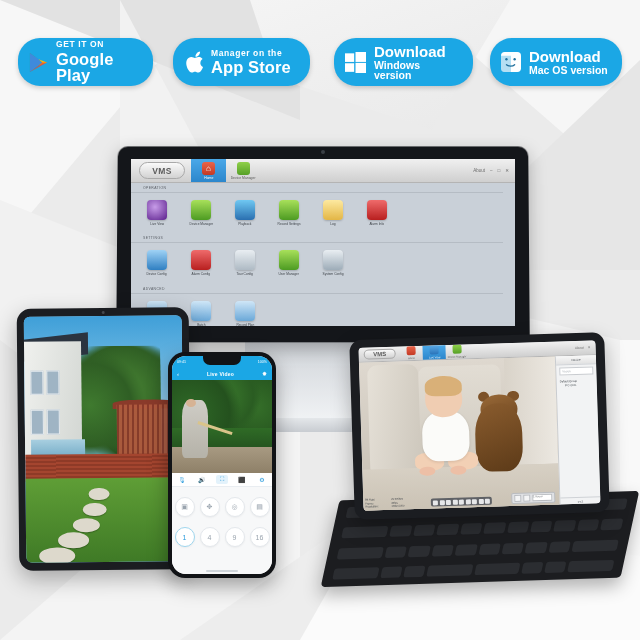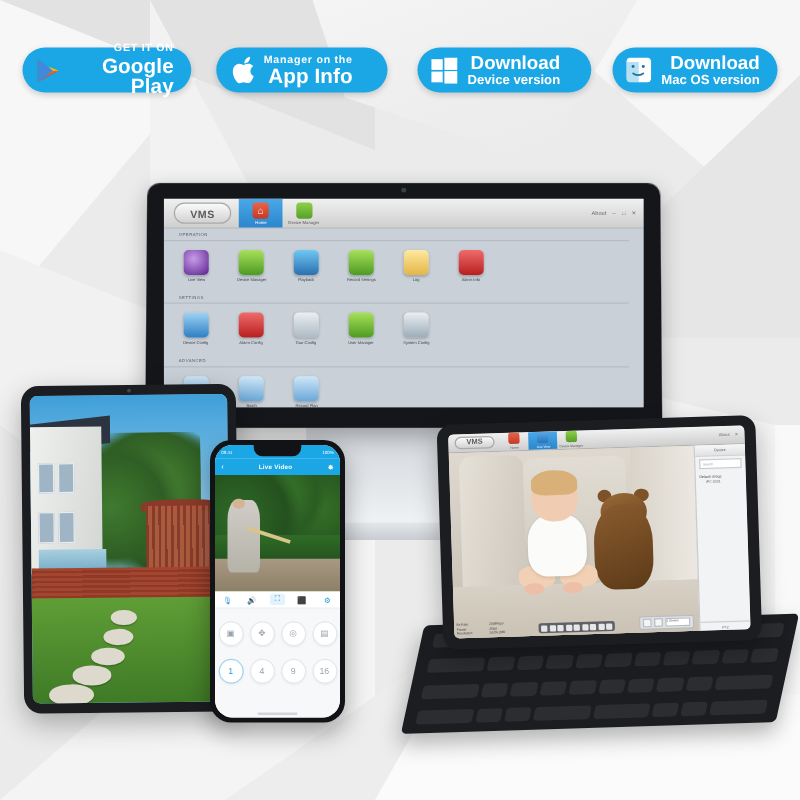--- a/index.html
+++ b/index.html
@@ -23,24 +23,24 @@
   .f7{right:0;bottom:0;width:0;height:0;border-left:330px solid transparent;border-top:300px solid #f9f9f9;}
   .f8{left:180px;bottom:0;width:0;height:0;border-right:260px solid #ededed;border-top:180px solid transparent;}
   .f9{left:250px;top:0;width:260px;height:130px;background:linear-gradient(160deg,#f4f4f4,#e9e9e9);clip-path:polygon(0 0,100% 0,70% 100%,10% 60%);}
   .f10{left:0px;top:200px;width:200px;height:200px;background:#f1f1f1;clip-path:polygon(0 0,100% 40%,40% 100%,0 70%);}
   .f11{right:20px;bottom:140px;width:240px;height:200px;background:#f3f3f3;clip-path:polygon(30% 0,100% 20%,100% 100%,0 100%);}
   .f12{left:300px;top:520px;width:340px;height:120px;background:#fbfbfb;clip-path:polygon(0 100%,20% 0,100% 30%,100% 100%);}
 
   
   .badges{position:absolute;left:0;top:38px;width:640px;height:56px;}
   .badge{
-    position:absolute;height:36px;border-radius:22px;background:#1ba7e5;
+    position:absolute;height:48px;border-radius:22px;background:#1ba7e5;
     display:flex;align-items:center;box-sizing:border-box;
     box-shadow:0 2px 5px rgba(0,0,0,.18);
-    color:#fff;padding:0 14px 0 11px;gap:8px;text-align:right;
+    color:#fff;padding:0 14px 0 11px;gap:8px;
   }
   .badge .bicon{flex:0 0 auto;display:flex;align-items:center;justify-content:center;}
   .badge .btxt{display:flex;flex-direction:column;justify-content:center;line-height:1;}
   .badge .small{font-size:8.5px;letter-spacing:.6px;font-weight:600;}
   .badge .big{font-size:16.5px;font-weight:700;letter-spacing:.1px;margin-top:2px;}
   .badge .big2{font-size:15px;font-weight:700;}
   .badge .sub2{font-size:10.5px;font-weight:700;margin-top:1px;}
 
   .b-gp{left:18px;top:0;width:135px;}
   .b-as{left:173px;top:0;width:137px;}
@@ -256,36 +256,36 @@
 
     <div class="badge b-as">
       <span class="bicon">
         <svg width="19" height="23" viewBox="0 0 20 24">
           <path d="M13.5 2.2c-.9 1-1.6 2.4-1.4 3.8 1.4.1 2.8-.8 3.6-1.9.8-1 1.3-2.4 1.2-3.8-1.3.1-2.6.8-3.4 1.9z" fill="#fff"></path>
           <path d="M17.2 12.6c0-2.8 2.3-4.1 2.4-4.2-1.3-1.9-3.3-2.2-4-2.2-1.7-.2-3.3 1-4.2 1-.8 0-2.2-1-3.6-1-1.9 0-3.6 1.1-4.5 2.7-1.9 3.3-.5 8.3 1.4 11 .9 1.3 2 2.8 3.4 2.7 1.4-.1 1.9-.9 3.5-.9s2.1.9 3.6.8c1.5 0 2.4-1.3 3.3-2.7 1-1.5 1.5-3 1.5-3.1-.1 0-2.8-1.1-2.8-4.1z" fill="#fff"></path>
         </svg>
       </span>
       <span class="btxt">
         <span class="small">Manager on the</span>
-        <span class="big">App Info</span>
+        <span class="big">App Store</span>
       </span>
     </div>
 
     <div class="badge b-win">
       <span class="bicon">
         <svg width="21" height="21" viewBox="0 0 22 22">
           <rect x="0" y="1.4" width="9.6" height="9" fill="#fff"></rect>
           <rect x="11" y="0" width="11" height="10.4" fill="#fff"></rect>
           <rect x="0" y="11.8" width="9.6" height="9" fill="#fff"></rect>
           <rect x="11" y="11.4" width="11" height="10.6" fill="#fff"></rect>
         </svg>
       </span>
       <span class="btxt">
         <span class="big2">Download</span>
-        <span class="sub2">Device version</span>
+        <span class="sub2">Windows version</span>
       </span>
     </div>
 
     <div class="badge b-mac">
       <span class="bicon">
         <svg width="20" height="20" viewBox="0 0 22 22">
           <rect x="0" y="0" width="22" height="22" rx="4" fill="#fff"></rect>
           <path d="M0 4h11v18H4a4 4 0 0 1-4-4z" fill="#2aa3dd" opacity=".35"></path>
           <circle cx="6" cy="8" r="1.3" fill="#1f6f9c"></circle>
           <circle cx="15" cy="8" r="1.3" fill="#1f6f9c"></circle>

